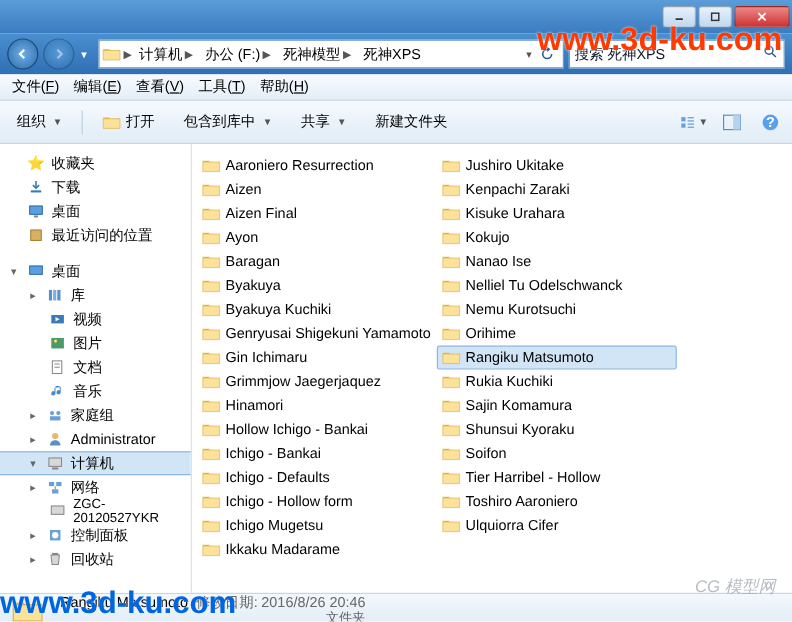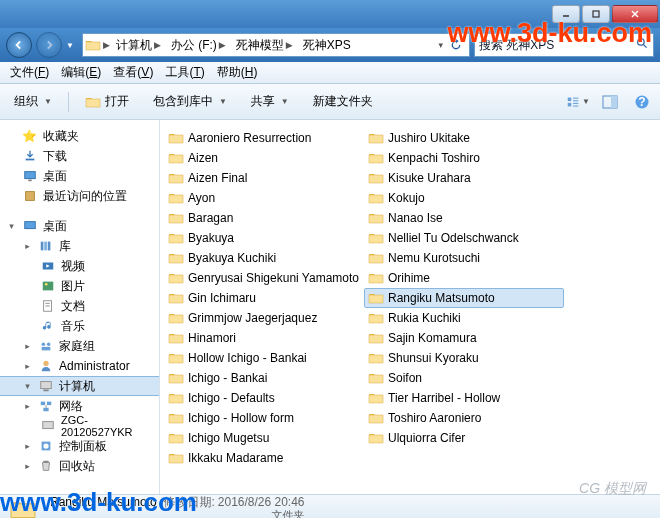--- a/index.html
+++ b/index.html
@@ -486,21 +486,21 @@
           <path class="tab" d="M1 3h5l1 1h8v1H1z"></path>
           <path class="body" d="M1 4h14v8H1z"></path>
         </svg>
         <span>Jushiro Ukitake</span>
       </div>
       <div class="folder-item">
         <svg class="folder-svg folder-icon" viewBox="0 0 16 14">
           <path class="tab" d="M1 3h5l1 1h8v1H1z"></path>
           <path class="body" d="M1 4h14v8H1z"></path>
         </svg>
-        <span>Kenpachi Toshiro</span>
+        <span>Kenpachi Zaraki</span>
       </div>
       <div class="folder-item">
         <svg class="folder-svg folder-icon" viewBox="0 0 16 14">
           <path class="tab" d="M1 3h5l1 1h8v1H1z"></path>
           <path class="body" d="M1 4h14v8H1z"></path>
         </svg>
         <span>Kisuke Urahara</span>
       </div>
       <div class="folder-item">
         <svg class="folder-svg folder-icon" viewBox="0 0 16 14">

